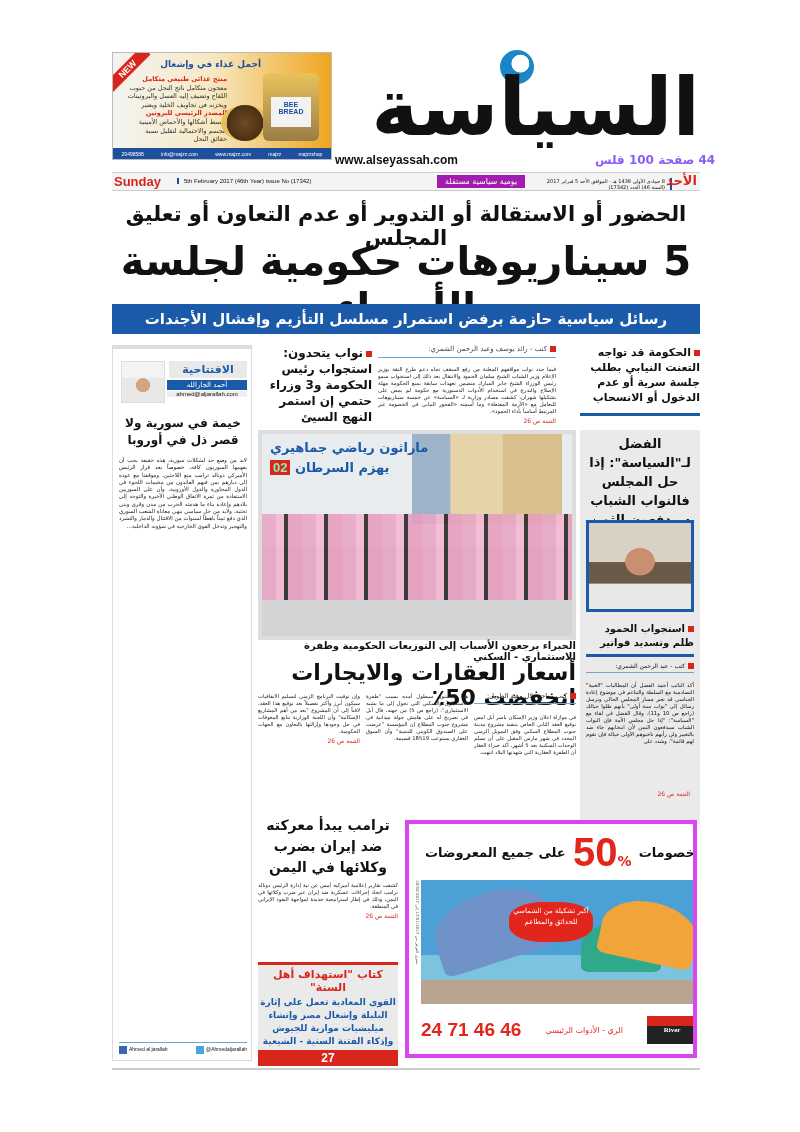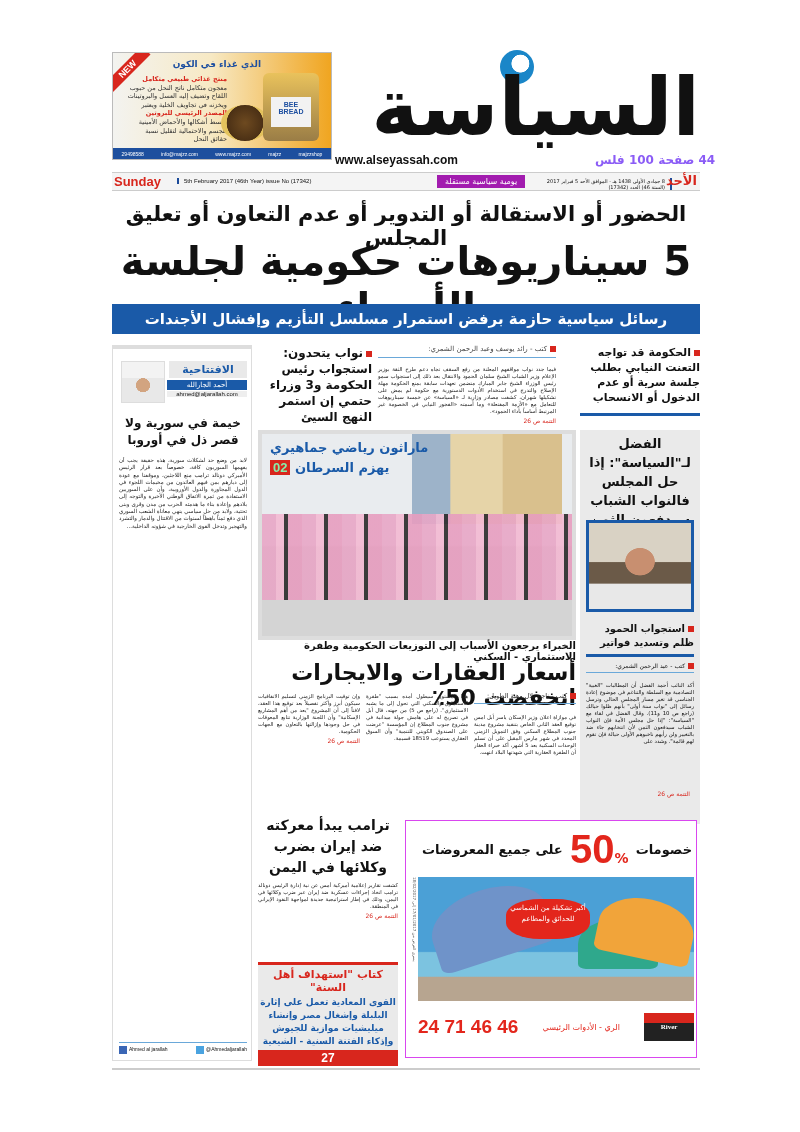--- a/index.html
+++ b/index.html
@@ -73,41 +73,41 @@
   .re-cols .c { flex:1; font-size:5.3px; line-height:7px; text-align:justify; color:#222; overflow:hidden; }
   .re-cols .c .by { font-size:6.5px; border-bottom:1px solid #6aa8d9; padding-bottom:3px; margin-bottom:10px; }
   
   .trump { left: 258px; top: 815px; width: 140px; text-align:center; font-size:14px; font-weight:bold; line-height:21px; }
   .trump-txt { left: 258px; top: 882px; width: 140px; font-size:5.3px; line-height:7px; text-align:justify; color:#222; height:70px; overflow:hidden; }
   .book { left: 258px; top: 962px; width: 140px; height: 104px; border-top:3px solid #d8261d; background:#eaeaea; text-align:center; }
   .book .t { color:#d8261d; font-size:11px; font-weight:bold; margin-top:3px; }
   .book .d { color:#1a5aa8; font-size:9px; font-weight:bold; line-height:13px; margin-top:2px; }
   .book .num { position:absolute; left:0; bottom:0; width:100%; height:16px; background:#d8261d; color:#fff; font-size:12px; font-weight:bold; font-family:"Liberation Sans",sans-serif; line-height:16px; }
   
-  .ad-bottom { left: 405px; top: 820px; width: 292px; height: 238px; border:1px solid #d946ef; background:#fff; overflow:hidden; }
+  .ad-bottom { left: 405px; top: 820px; width: 292px; height: 238px; border:4px solid #d946ef; background:#fff; overflow:hidden; }
   .ad-bottom .hdr { position:absolute; left:16px; top:6px; width:270px; height:44px; display:flex; align-items:center; justify-content:space-between; direction:ltr; }
   .ad-bottom .hdr .l { font-size:13px; font-weight:bold; }
   .ad-bottom .hdr .fifty { font-size:40px; font-weight:bold; color:#e3261c; font-family:"Liberation Sans",sans-serif; }
   .ad-bottom .hdr .pct { font-size:14px; color:#e3261c; font-weight:bold; }
   .ad-bottom .img { position:absolute; left:12px; top:56px; width:276px; height:124px; background: linear-gradient(180deg,#4ba0d6 0 60%,#7cc3e0 61% 80%,#b7a590 81%); }
   .umb { position:absolute; border-radius:50% 50% 10% 10%; }
   .ad-bottom .burst { position:absolute; left:100px; top:78px; width:84px; height:40px; background:#e3261c; color:#fff; font-size:7px; text-align:center; line-height:11px; border-radius:40%; padding-top:4px; }
   .ad-bottom .foot { position:absolute; left:12px; top:182px; width:276px; height:48px; display:flex; align-items:center; justify-content:space-between; }
   .ad-bottom .phone { color:#e3261c; font-size:19px; font-weight:bold; font-family:"Liberation Sans",sans-serif; }
   .ad-bottom .addr { color:#e3261c; font-size:8px; }
   .ad-bottom .river { width:50px; height:28px; background:#222; color:#fff; font-size:7px; text-align:center; font-family:"Liberation Serif",serif; font-weight:bold; border-top:10px solid #d8261d; }
   .ad-bottom .side { position:absolute; left:1px; top:56px; width:10px; height:170px; font-size:4px; writing-mode: vertical-rl; color:#555; }
   .footrule { left: 112px; top: 1068px; width: 588px; height: 2px; background:#ccc; }
 </style>
 </head>
 <body>
 
 <div class="abs ad-top">
   <div class="new">NEW</div>
-  <div class="slogan">الذي غذاء في الكون</div>
+  <div class="slogan">أجمل غذاء في وإشغال</div>
   <div class="body rtl">
     <div class="red">منتج غذائي طبيعي متكامل</div>
     <div>معجون متكامل ناتج النحل من حبوب اللقاح وتضيف إليه العسل والبروتينات ويخزنه في تجاويف الخلية ويعتبر</div>
     <div class="red">المصدر الرئيسي للبروتين</div>
     <div>بأبسط أشكالها والأحماض الأمينية للجسم والاحتمالية لتقليل نسبة حقائق النحل</div>
   </div>
   <div class="bowl"></div>
   <div class="jar">
     <div class="lbl">BEE BREAD</div>
   </div>

